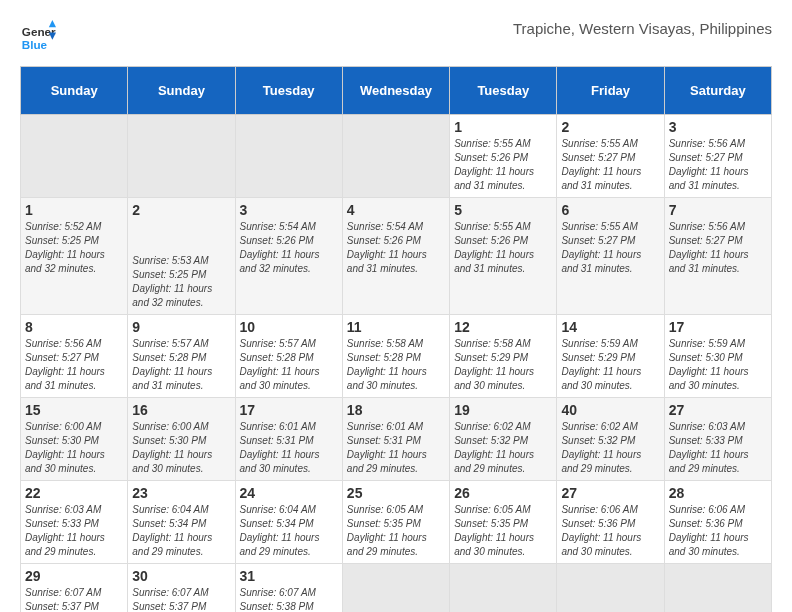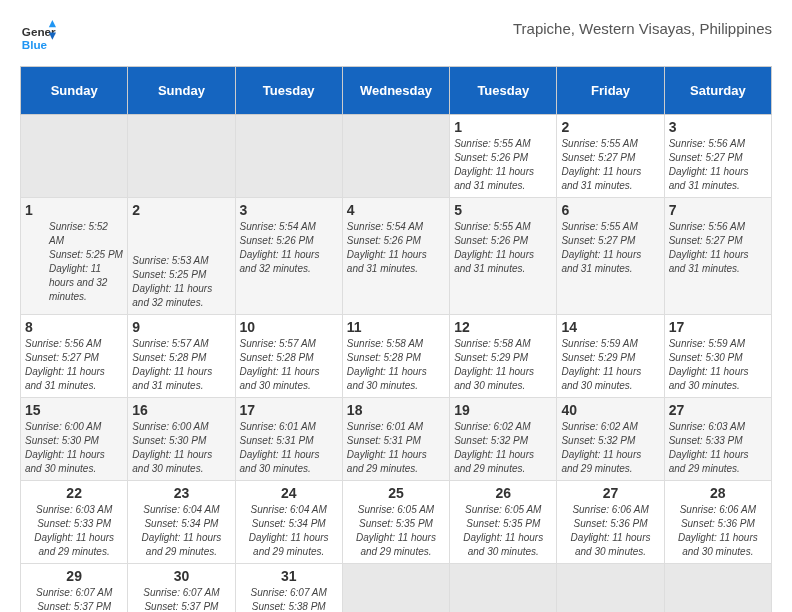--- a/index.html
+++ b/index.html
@@ -82,21 +82,21 @@
       font-style: italic;
     }
     .empty-cell {
       background: #f0f0f0;
     }
     
     .week-row-1 td { background-color: #ffffff; }
     .week-row-2 td { background-color: #f5f5f5; }
     .week-row-3 td { background-color: #ffffff; }
     .week-row-4 td { background-color: #f5f5f5; }
-    .week-row-5 td { background-color: #ffffff; text-align: center; }
+    .week-row-5 td { background-color: #ffffff; }
     .week-row-1 .empty-cell,
     .week-row-2 .empty-cell,
     .week-row-3 .empty-cell,
     .week-row-4 .empty-cell,
     .week-row-5 .empty-cell { background-color: #e8e8e8; }
   </style>
 </head>
 <body>
 
 <div class="header">
@@ -146,21 +146,21 @@
         <td>
           <span class="day-number">3</span>
           <div class="day-info" style="white-space: pre-line;">Sunrise: 5:56 AM
 Sunset: 5:27 PM
 Daylight: 11 hours and 31 minutes.</div>
         </td>
       </tr>
       <tr class="week-row-2">
         <td>
           <span class="day-number">1</span>
-          <div class="day-info" style="white-space: pre-line; margin-left: 24px;">Sunrise: 5:52 AM
+          <div class="day-info" style="white-space: pre-line;">Sunrise: 5:52 AM
 Sunset: 5:25 PM
 Daylight: 11 hours and 32 minutes.</div>
         </td>
         <td>
           <span class="day-number">2</span>
           <div class="day-info" style="white-space: pre-line; margin-top: 36px;">Sunrise: 5:53 AM
 Sunset: 5:25 PM
 Daylight: 11 hours and 32 minutes.</div>
         </td>
         <td>

